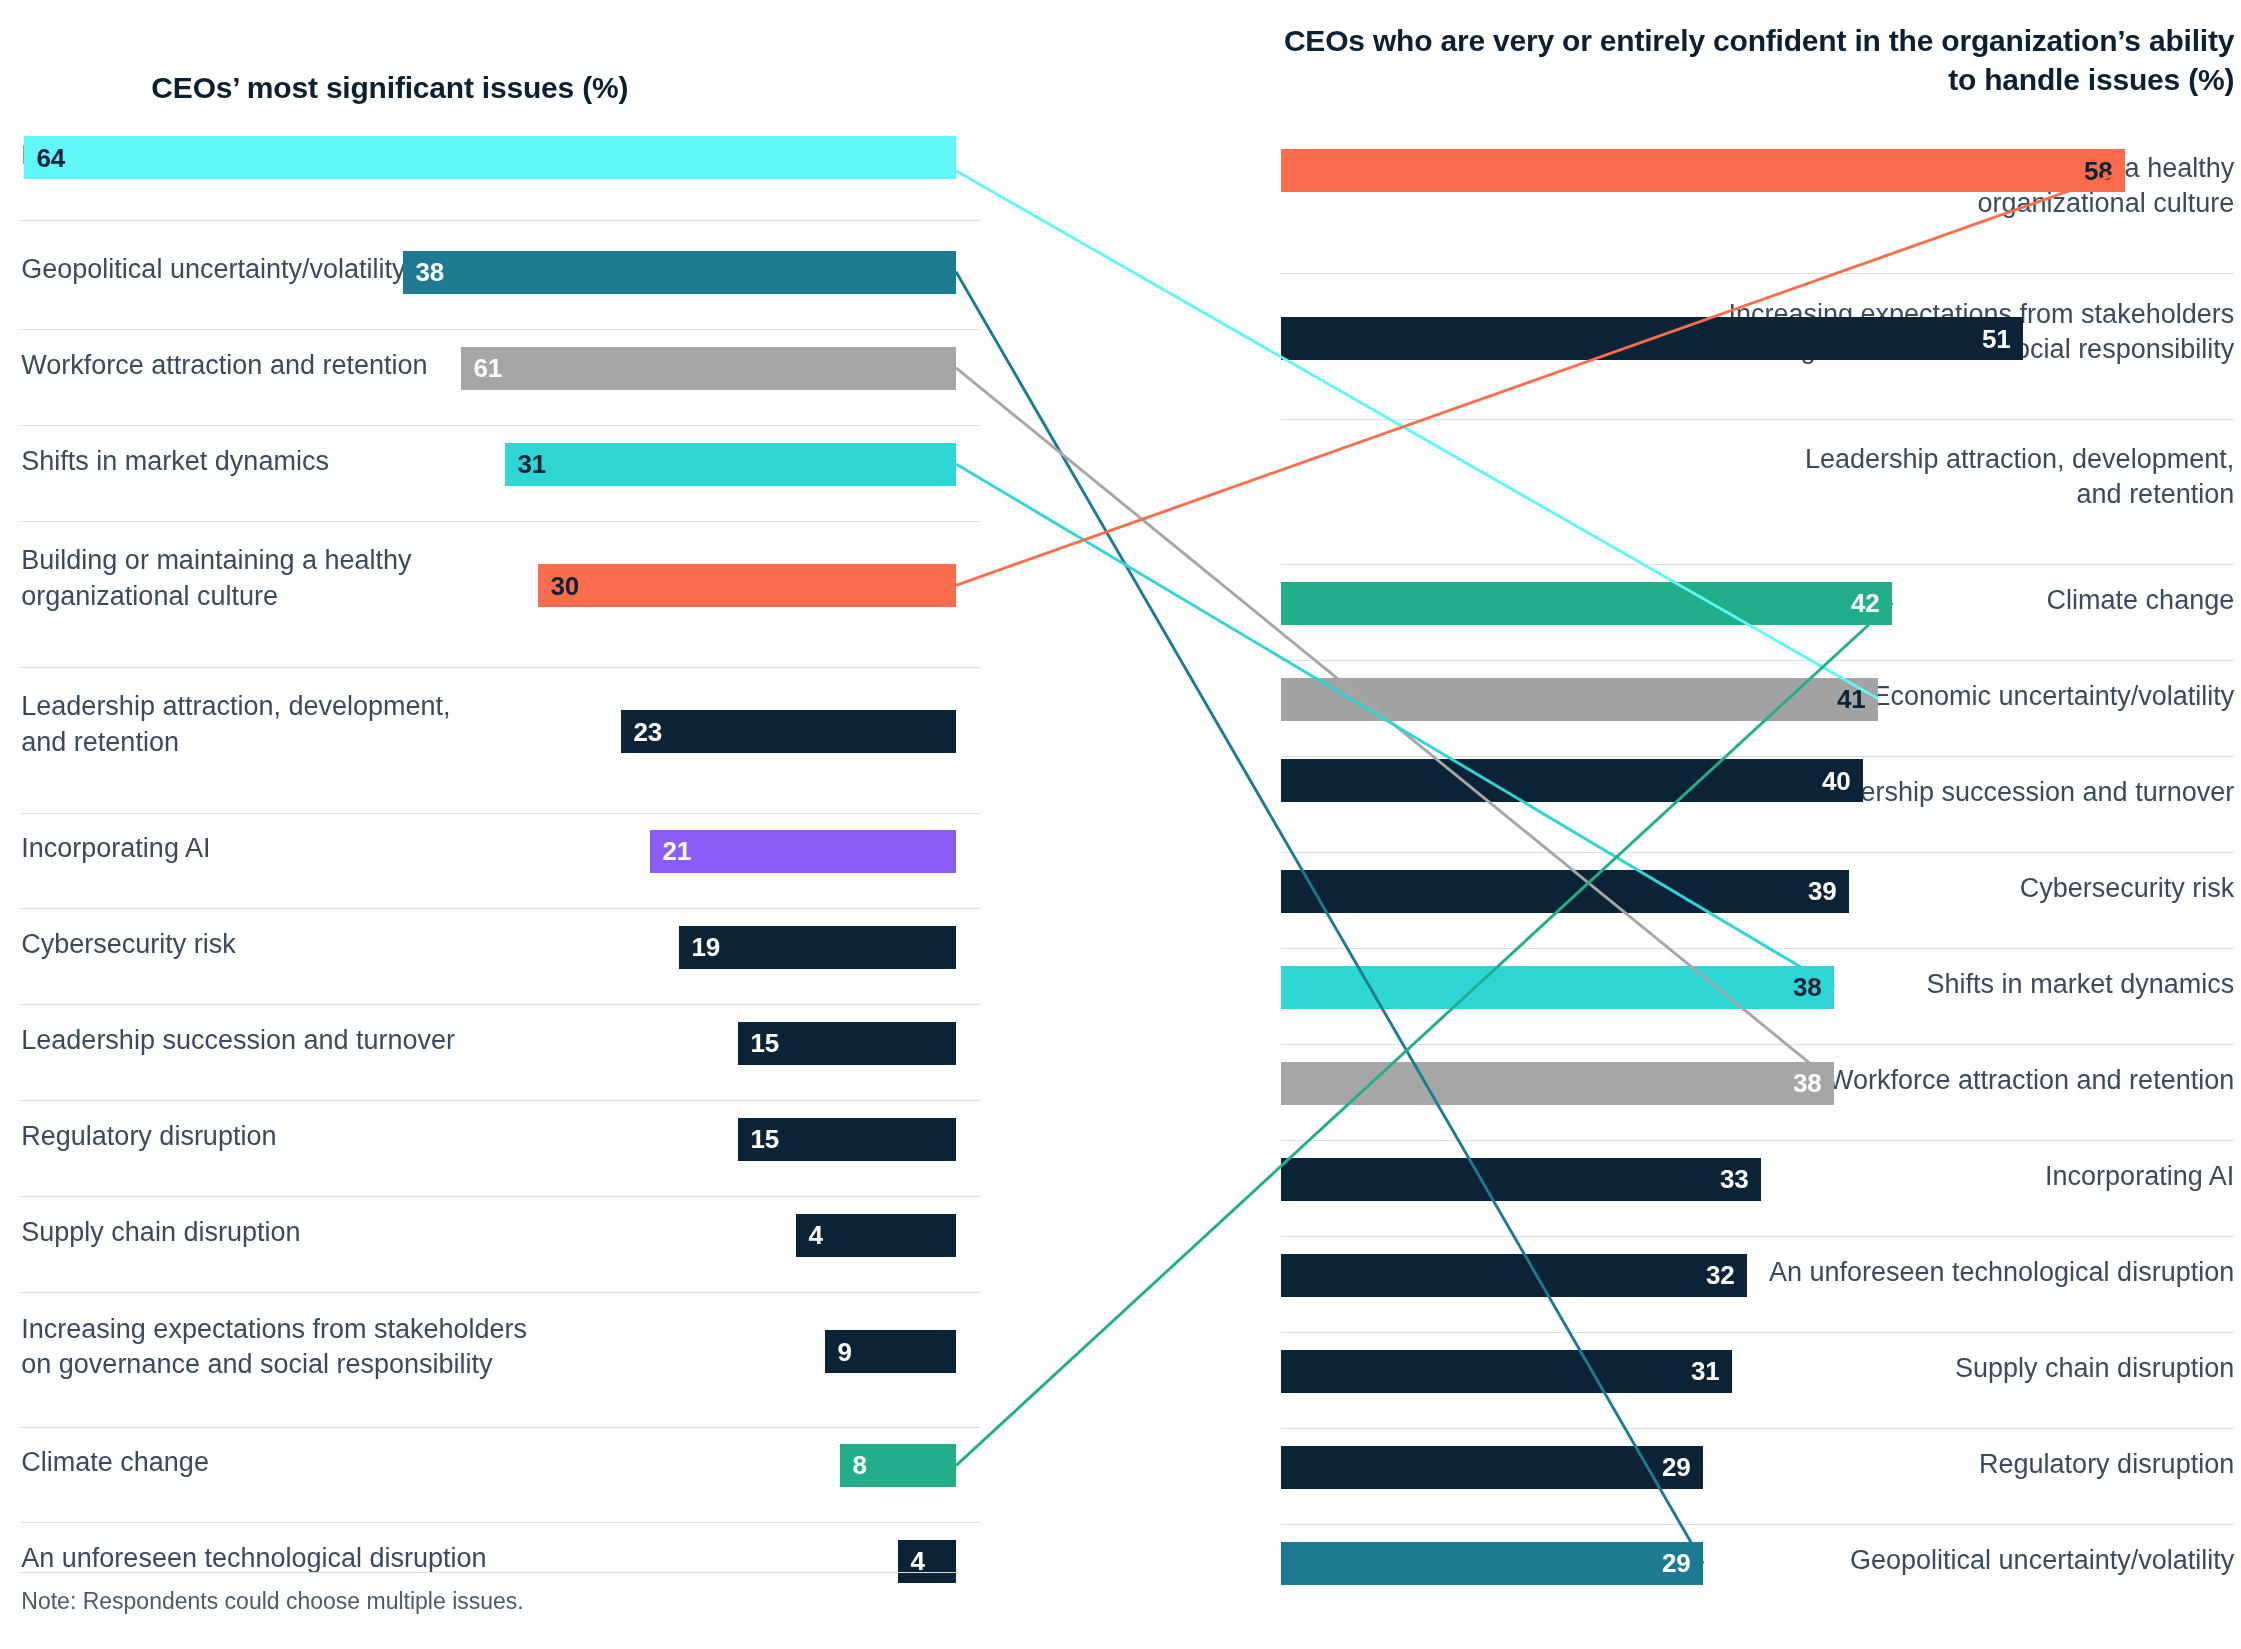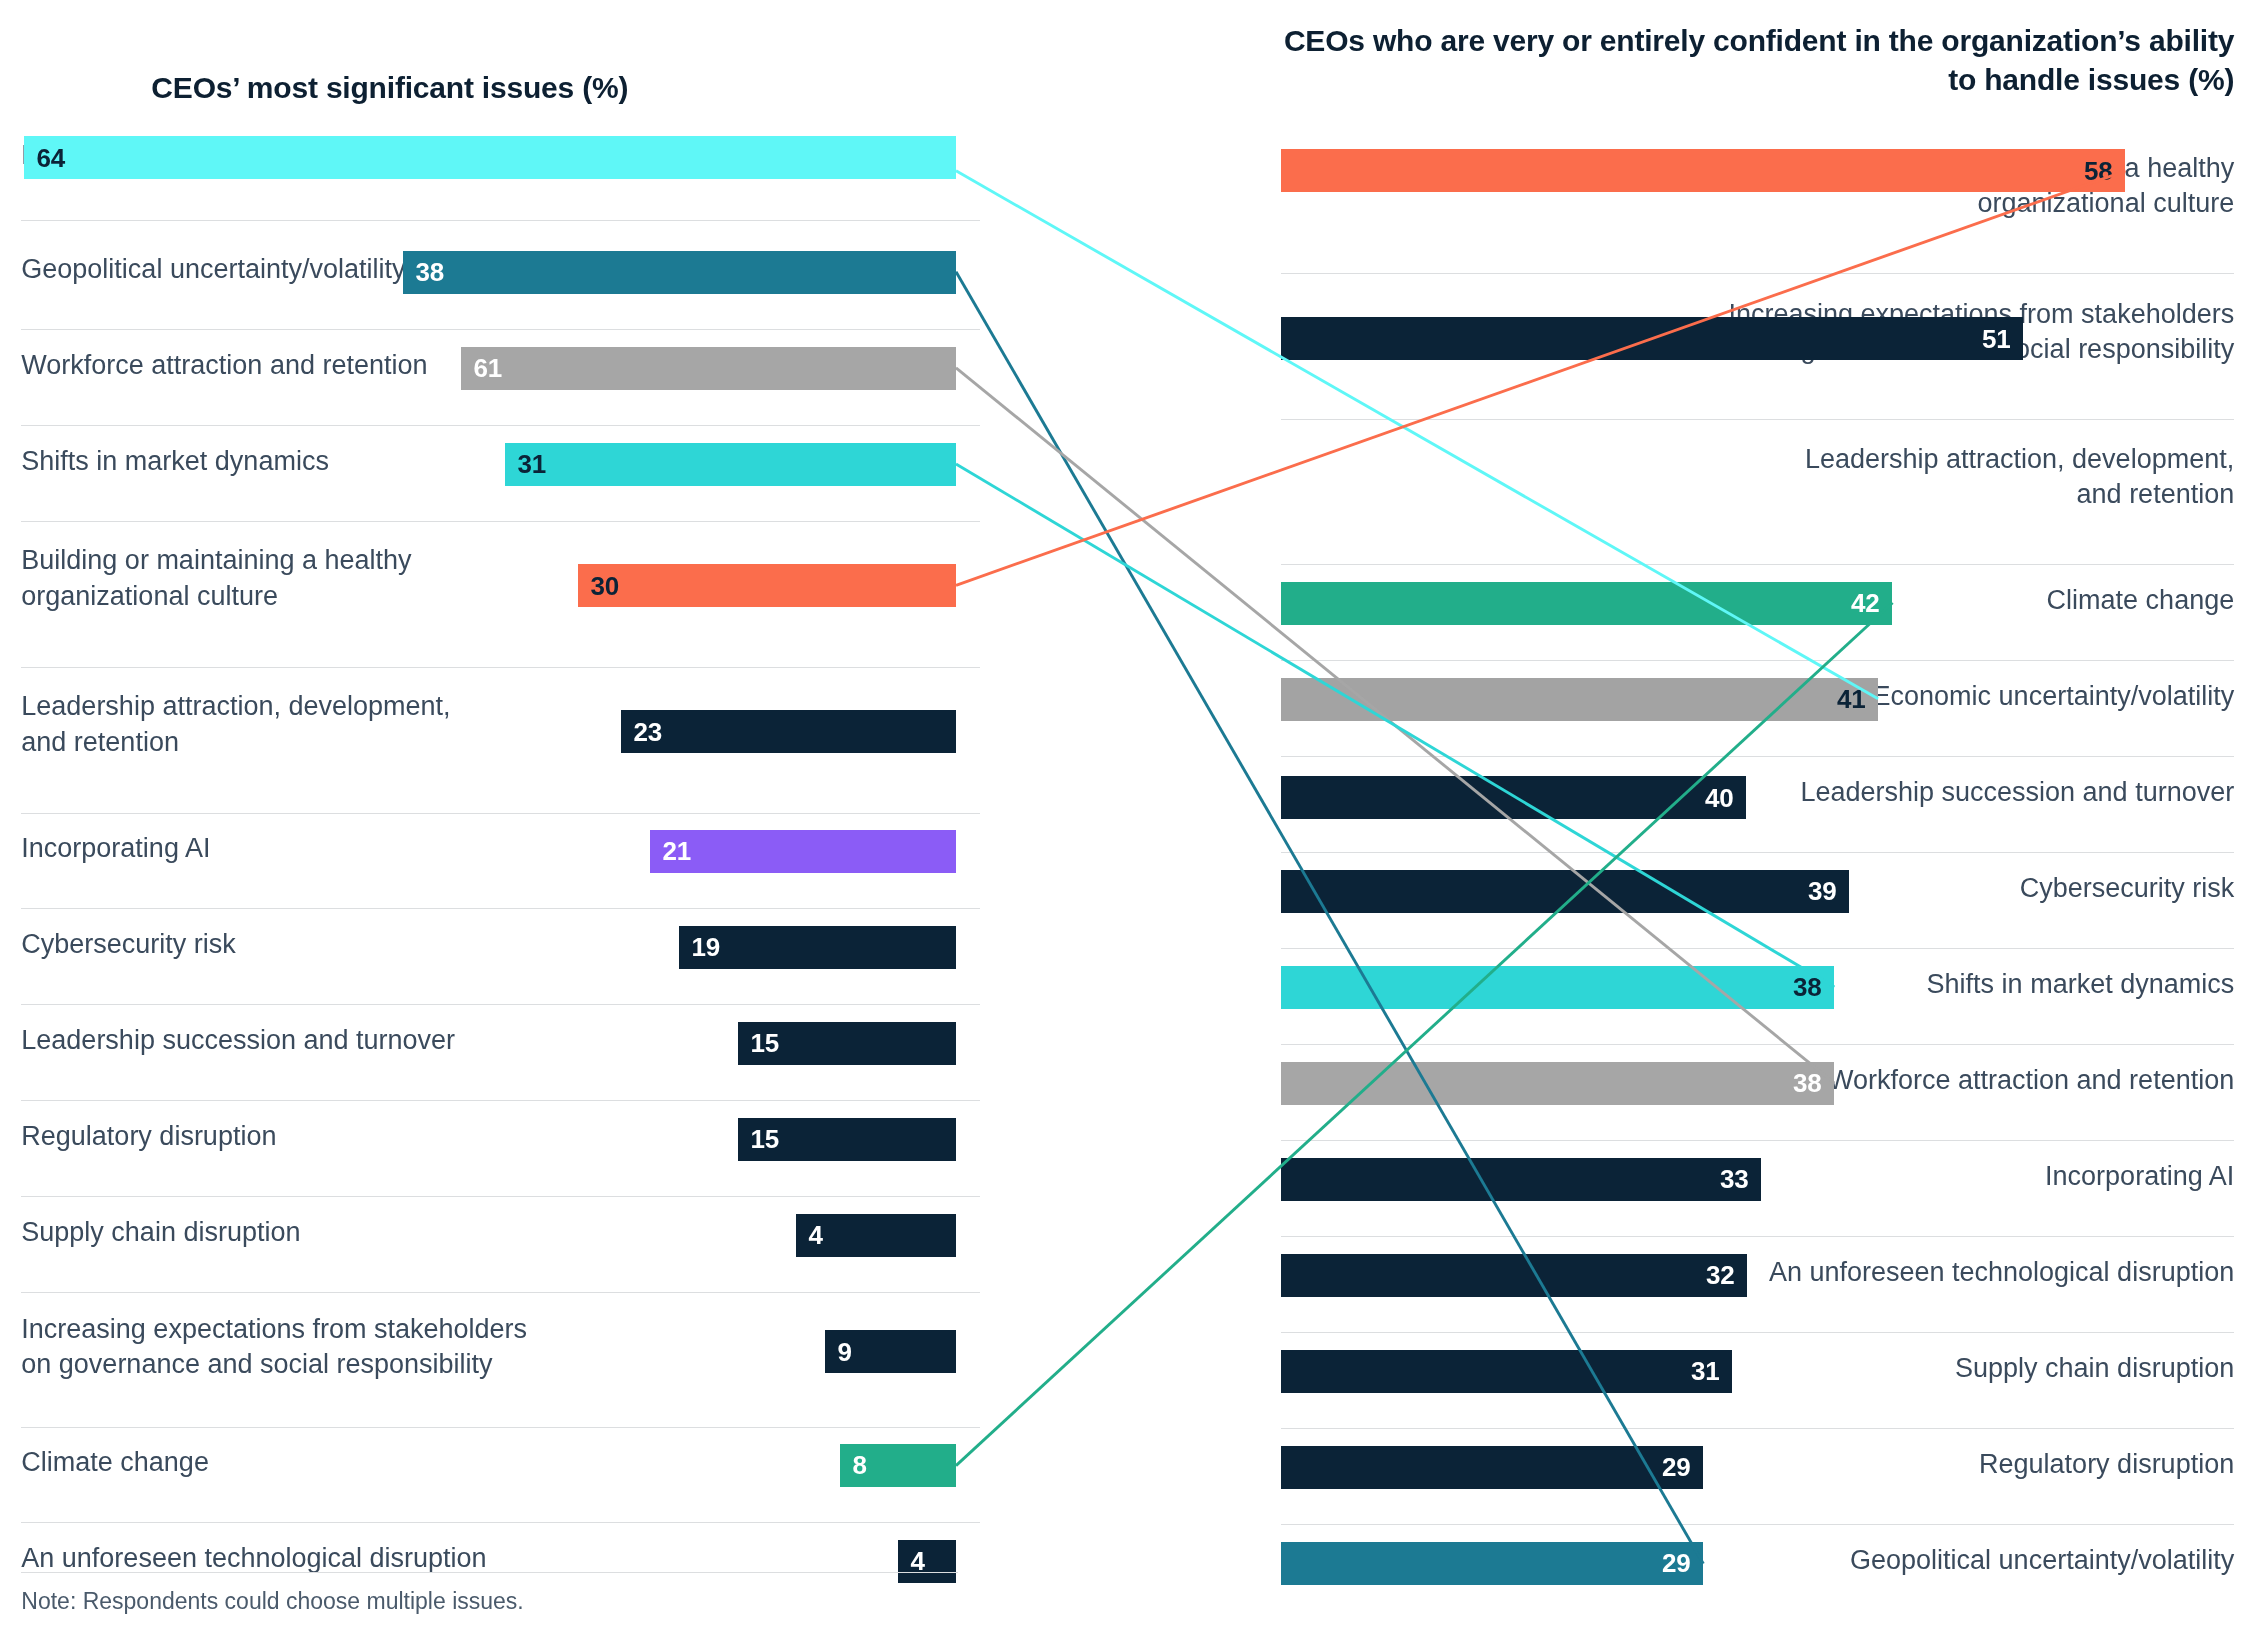--- a/index.html
+++ b/index.html
@@ -130,21 +130,21 @@
       <div class="row" style="top: 426px; height: 96px;">
         <div class="label" style="top: 18.4px;">Shifts in market dynamics</div>
         <div class="bar" style="top: 16.5px; width: 451px; background: rgb(46, 214, 214);">
           <span class="val" style="color: rgb(11, 35, 55);">31</span>
         </div>
         <div class="rule" style="background: rgb(220, 222, 224);"></div>
       </div>
       <div class="row" style="top: 522px; height: 146px;">
         <div class="label" style="top: 21.3px;">Building or maintaining a healthy
 organizational culture</div>
-        <div class="bar" style="top: 42px; width: 378px; background: rgb(251, 109, 76);">
+        <div class="bar" style="top: 42px; width: 418px; background: rgb(251, 109, 76);">
           <span class="val" style="color: rgb(11, 35, 55);">30</span>
         </div>
         <div class="rule" style="background: rgb(220, 222, 224);"></div>
       </div>
       <div class="row" style="top: 668px; height: 146px;">
         <div class="label" style="top: 21.3px;">Leadership attraction, development,
 and retention</div>
         <div class="bar" style="top: 42px; width: 335px; background: rgb(11, 35, 55);">
           <span class="val" style="color: rgb(255, 255, 255);">23</span>
         </div>
@@ -238,21 +238,21 @@
       </div>
       <div class="row" style="top: 661px; height: 96px;">
         <div class="label" style="top: 18.4px;">Economic uncertainty/volatility</div>
         <div class="bar" style="top: 16.5px; width: 597px; background: #a3a3a3;">
           <span class="val" style="color: rgb(11, 35, 55);">41</span>
         </div>
         <div class="rule" style="background: rgb(220, 222, 224);"></div>
       </div>
       <div class="row" style="top: 757px; height: 96px;">
         <div class="label" style="top: 18.4px;">Leadership succession and turnover</div>
-        <div class="bar" style="top: 19px; width: 465px; background: rgb(11, 35, 55);">
+        <div class="bar" style="top: 2px; width: 582px; background: rgb(11, 35, 55);">
           <span class="val" style="color: rgb(255, 255, 255);">40</span>
         </div>
         <div class="rule" style="background: rgb(220, 222, 224);"></div>
       </div>
       <div class="row" style="top: 853px; height: 96px;">
         <div class="label" style="top: 18.4px;">Cybersecurity risk</div>
         <div class="bar" style="top: 16.5px; width: 568px; background: rgb(11, 35, 55);">
           <span class="val" style="color: rgb(255, 255, 255);">39</span>
         </div>
         <div class="rule" style="background: rgb(220, 222, 224);"></div>

